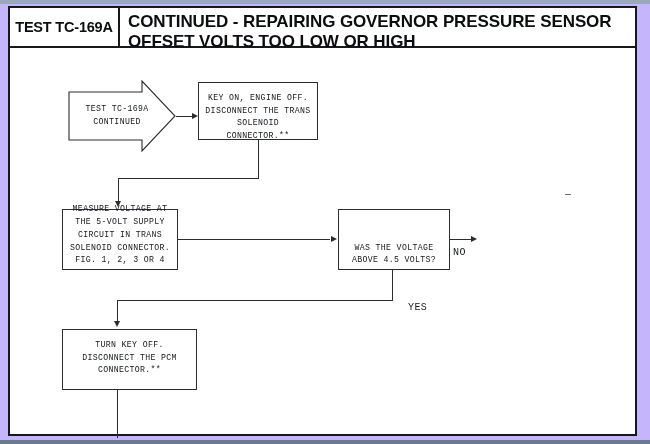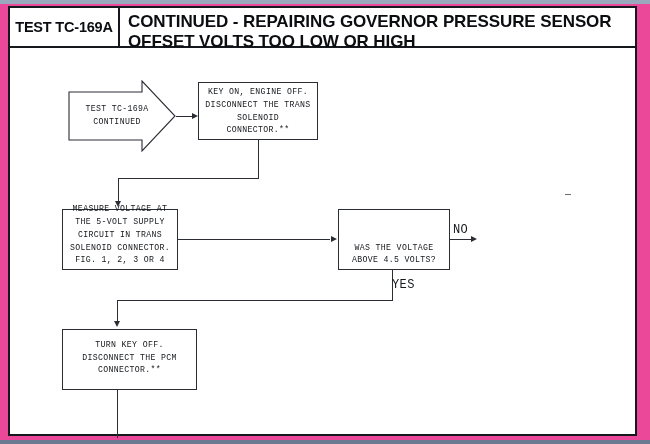--- a/index.html
+++ b/index.html
@@ -4,21 +4,21 @@
 <style>
   html, body {
     margin: 0;
     padding: 0;
     background: #ffffff;
   }
   #page {
     position: relative;
     width: 650px;
     height: 444px;
-    background: #ec4899;
+    background: #c4b5fd;
     overflow: hidden;
     font-family: "Liberation Sans", sans-serif;
   }
   #scan-top {
     position: absolute;
     left: 0; top: 0;
     width: 650px; height: 4px;
     background: #9aa8bd;
   }
   #scan-bottom {
@@ -128,23 +128,24 @@
   .arrowhead-down {
     position: absolute;
     width: 0; height: 0;
     border-left: 3.5px solid transparent;
     border-right: 3.5px solid transparent;
     border-top: 6px solid #2a2d33;
   }
   .edge-label {
     position: absolute;
     font-family: "Liberation Mono", monospace;
-    font-size: 12px;
+    font-size: 10px;
     letter-spacing: 0.4px;
     color: #15181c;
+    margin-top: 24px;
   }
   .speck {
     position: absolute;
     background: #6c7078;
   }
 </style>
 </head>
 <body>
 
 <div id="page">
@@ -163,21 +164,21 @@
     <svg width="108" height="72" viewBox="0 0 108 72">
       <polygon points="1,12 74,12 74,1 107,36 74,71 74,60 1,60" fill="#ffffff" stroke="#2a2d33" stroke-width="1.1" stroke-linejoin="miter"></polygon>
     </svg>
     <div class="arrow-text">TEST TC-169A
 CONTINUED</div>
   </div>
 
   <div class="ln lnh" style="left:176px; top:116px; width:20px;"></div>
   <div class="arrowhead-right" style="left:192px; top:112.5px;"></div>
 
-  <div class="node topaligned" style="left:198px; top:82px; width:120px; height:58px;align-items:flex-end;">
+  <div class="node topaligned" style="left:198px; top:82px; width:120px; height:58px;">
     <span>KEY ON, ENGINE OFF.
 DISCONNECT THE TRANS
 SOLENOID
 CONNECTOR.**</span>
   </div>
 
   <div class="ln lnv" style="left:258px; top:140px; height:38px;"></div>
   <div class="ln lnh" style="left:118px; top:178px; width:141px;"></div>
   <div class="ln lnv" style="left:118px; top:178px; height:24px;"></div>
   <div class="arrowhead-down" style="left:114.5px; top:201px;"></div>
@@ -200,21 +201,21 @@
 
   <div class="ln lnh" style="left:450px; top:239px; width:21px;"></div>
   <div class="arrowhead-right" style="left:471px; top:235.5px;"></div>
   <div class="edge-label" style="left:453px; top:223px;">NO</div>
 
 
   <div class="ln lnv" style="left:392px; top:270px; height:30px;"></div>
   <div class="ln lnh" style="left:117px; top:300px; width:276px;"></div>
   <div class="ln lnv" style="left:117px; top:300px; height:22px;"></div>
   <div class="arrowhead-down" style="left:113.5px; top:321px;"></div>
-  <div class="edge-label" style="left:392px; top:278px;">YES</div>
+  <div class="edge-label" style="left:408px; top:278px;">YES</div>
 
   <div class="node topaligned" style="left:62px; top:329px; width:135px; height:61px;">
     <span>TURN KEY OFF.
 DISCONNECT THE PCM
 CONNECTOR.**</span>
   </div>
 
   <div class="ln lnv" style="left:117px; top:390px; height:48px;"></div>
 
   <div class="speck" style="left:565px; top:194px; width:6px; height:1px;"></div>

